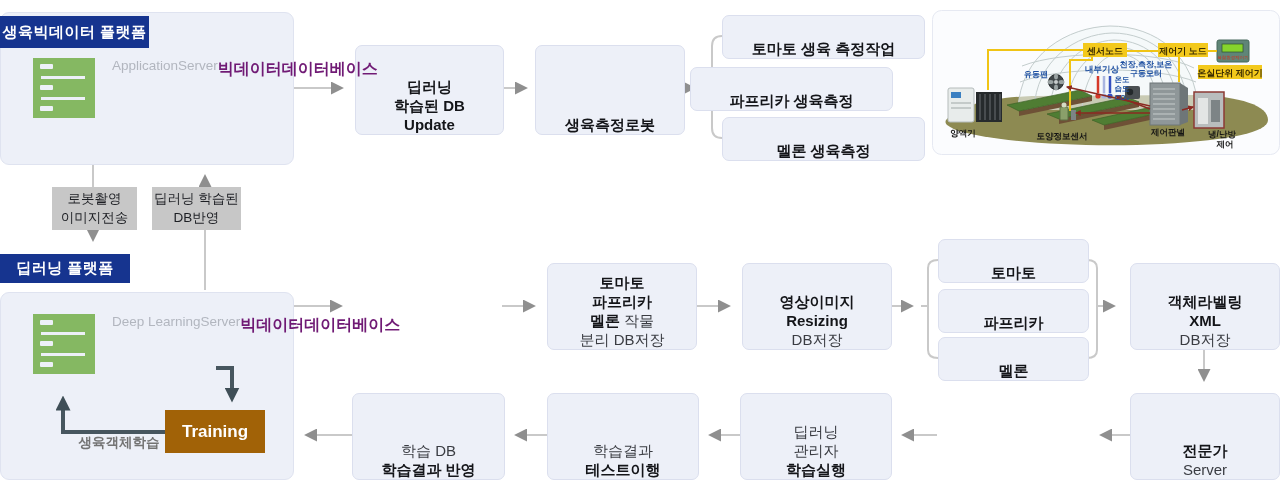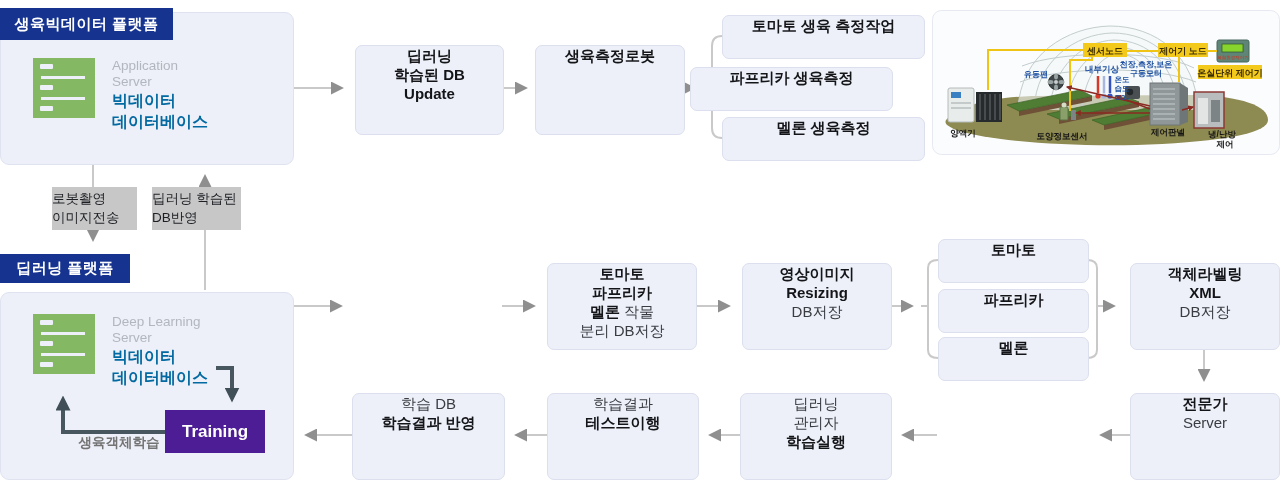--- a/index.html
+++ b/index.html
@@ -5,31 +5,31 @@
   html,body{margin:0;padding:0;background:#fff;}
   .canvas{position:relative;width:1280px;height:488px;background:#ffffff;overflow:hidden;
           font-family:"Liberation Sans","DejaVu Sans",sans-serif;}
   svg.layer{position:absolute;left:0;top:0;pointer-events:none;}
   #under{z-index:0;}
   #over{z-index:4;}
   .platform-box{position:absolute;background:#edf0f8;border:1px solid #dfe3f0;border-radius:9px;z-index:1;}
   .platform-label{position:absolute;background:#16348f;color:#ffffff;font-weight:bold;font-size:15px;
                   display:flex;align-items:center;justify-content:center;z-index:2;letter-spacing:0.5px;}
   .fbox{position:absolute;background:#edf0f8;border:1px solid #dbdfee;border-radius:7px;z-index:1;
-        display:flex;flex-direction:column;align-items:center;justify-content:flex-start;
+        display:flex;flex-direction:column;align-items:center;justify-content:flex-end;
         text-align:center;font-size:15px;line-height:1.27;color:#3a3c42;}
   .fbox .b{font-weight:bold;color:#141519;}
   .transfer-label{position:absolute;background:#c7c7c7;color:#1d1f24;font-size:13.5px;line-height:1.35;
-        display:flex;flex-direction:column;align-items:flex-start;justify-content:center;text-align:center;z-index:2;}
+        display:flex;flex-direction:column;align-items:center;justify-content:center;text-align:center;z-index:2;}
   .server{position:absolute;display:flex;gap:17px;z-index:2;}
-  .server .txt{display:flex;flex-direction:column;}
+  .server .txt{display:flex;flex-direction:row;}
   .server .role{color:#b2b6bf;font-size:13.5px;line-height:16px;}
-  .server .nm{color:#0369a1;font-weight:bold;font-size:16px;line-height:21px;}
+  .server .nm{color:#701a75;font-weight:bold;font-size:16px;line-height:21px;}
   .server .nm:first-of-type{margin-top:5px;}
-  .training{position:absolute;background:#4c1d95;color:#fff;font-weight:bold;font-size:17px;
+  .training{position:absolute;background:#a16207;color:#fff;font-weight:bold;font-size:17px;
         display:flex;align-items:center;justify-content:center;z-index:2;}
   .caption-orange{position:absolute;color:#737373;font-weight:bold;font-size:13.5px;text-align:center;z-index:5;}
 </style>
 </head>
 <body>
 
 <div class="canvas">
 
   <svg id="under" class="layer" width="1280" height="488" viewBox="0 0 1280 488">
     <defs>
@@ -61,21 +61,21 @@
 
       <path d="M1130,435 H1101" marker-end="url(#ah)"></path>
       <path d="M937,435 H903" marker-end="url(#ah)"></path>
       <path d="M740,435 H710" marker-end="url(#ah)"></path>
       <path d="M547,435 H516" marker-end="url(#ah)"></path>
       <path d="M352,435 H306" marker-end="url(#ah)"></path>
     </g>
   </svg>
 
   <div class="platform-box" style="left:0;top:12px;width:292px;height:151px"></div>
-  <div class="platform-label" style="left:0;top:8px;width:173px;height:32px">
+  <div class="platform-label" style="left:0;top:16px;width:149px;height:32px">
     <span>생육빅데이터 플랫폼</span>
   </div>
   <div class="server" style="left:33px;top:58px">
     <svg width="62" height="62" viewBox="0 0 62 62">
       <g fill="#85b862">
         <rect x="0" y="0" width="62" height="18"></rect>
           <rect x="0" y="21" width="62" height="18"></rect>
           <rect x="0" y="42" width="62" height="18"></rect>
         <rect x="0" y="18" width="8" height="3"></rect>
           <rect x="52" y="18" width="10" height="3"></rect>

